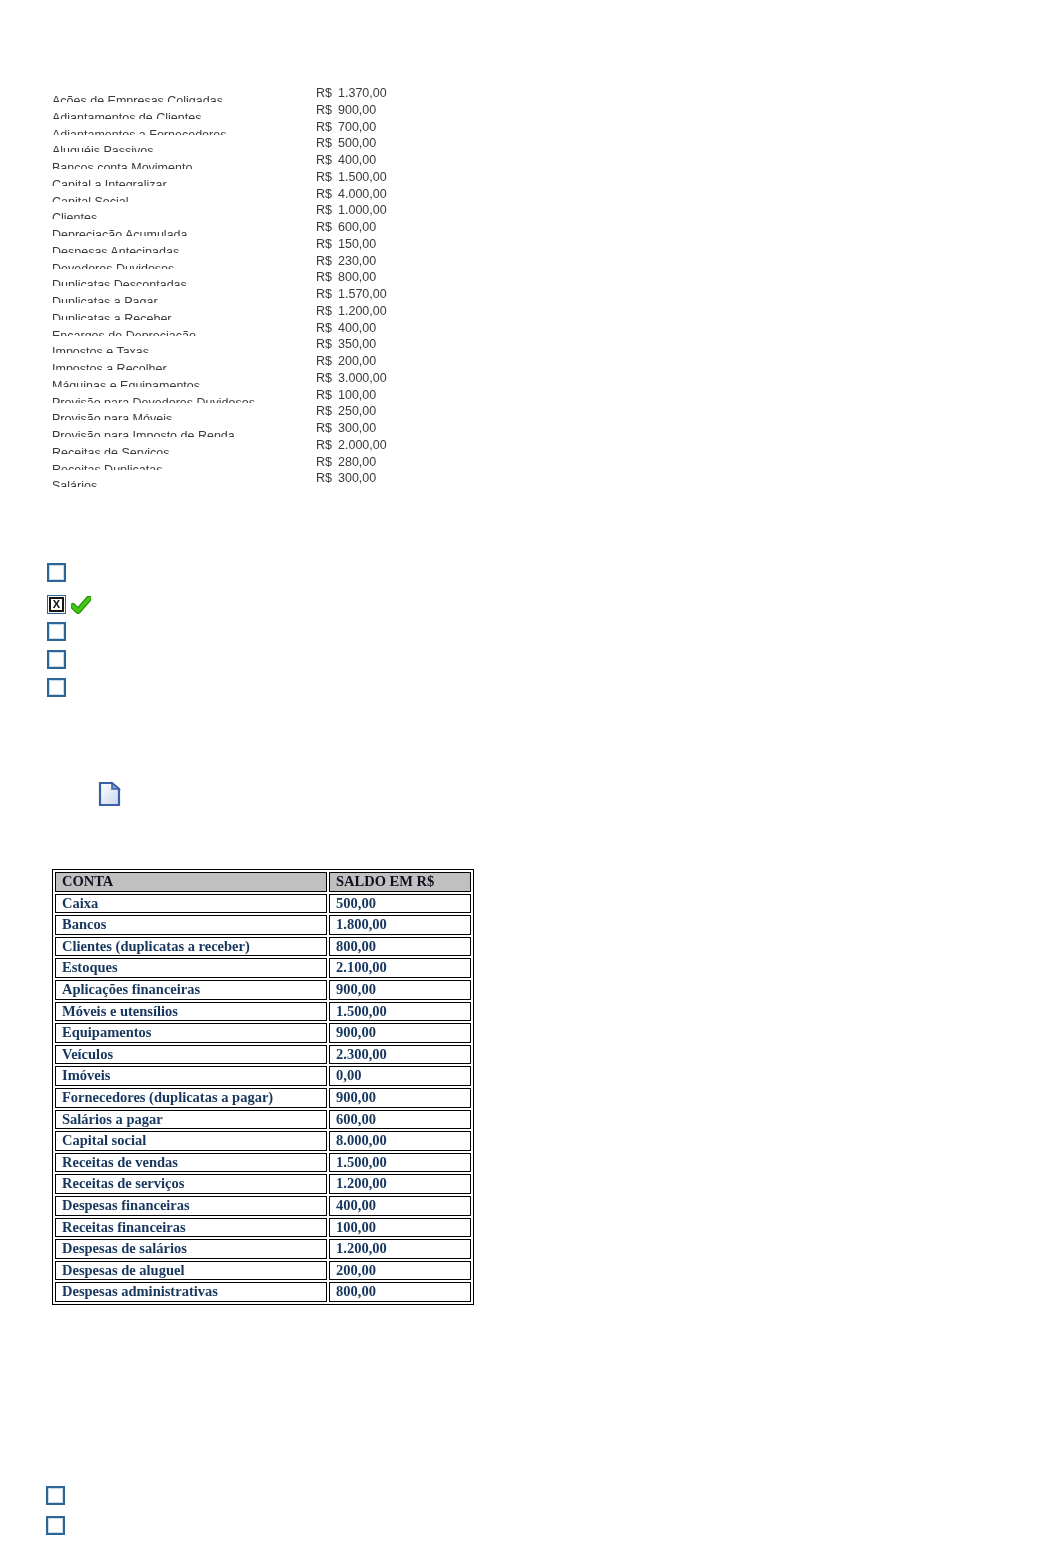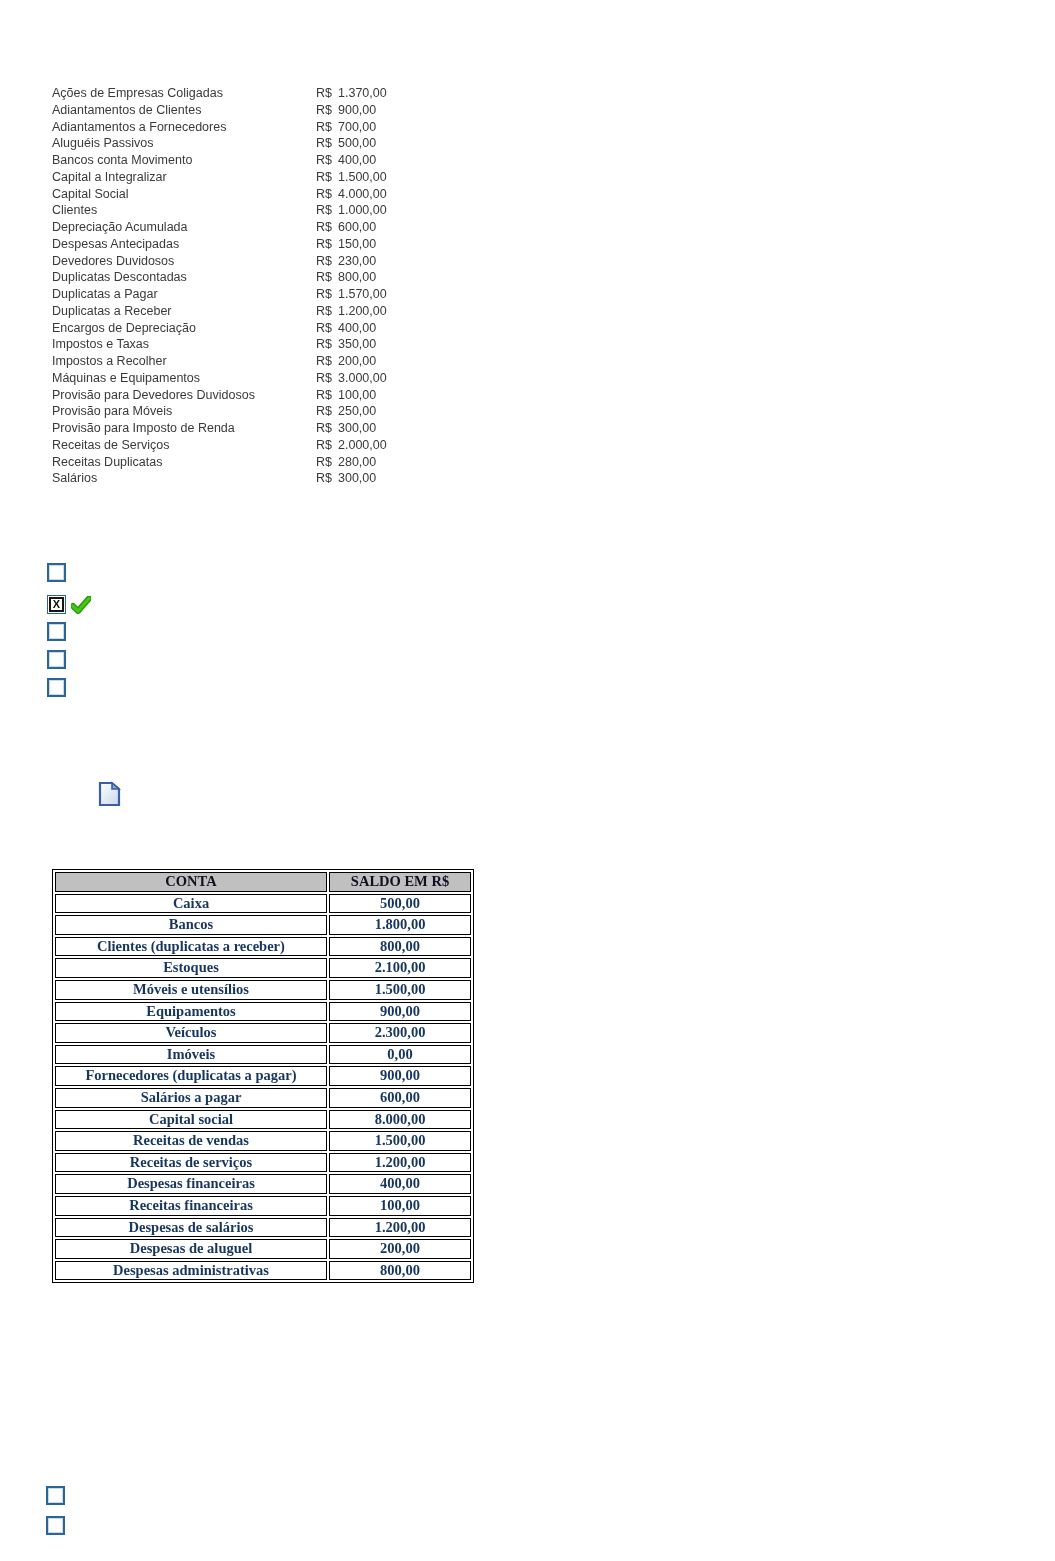--- a/index.html
+++ b/index.html
@@ -20,21 +20,21 @@
     width: 344px;
     color: #3a3a3a;
     font-size: 12.5px;
   }
   .acct-row {
     display: flex;
     height: 16.75px;
     line-height: 16.4px;
     white-space: nowrap;
   }
-  .acct-name { width: 264px; overflow: hidden; }
+  .acct-name { width: 264px; overflow: hidden; margin-top: 8px; }
   .acct-cur  { width: 22px; }
   .acct-val  { width: 58px; text-align: left; }
 
   
   .cb {
     position: absolute;
     width: 15px;
     height: 15px;
     background: #ffffff;
     border: 2px solid #2d6596;
@@ -99,22 +99,22 @@
     font-size: 14.5px;
     line-height: 15.6px;
     padding: 1px 6px;
     white-space: nowrap;
   }
   .balance-table th {
     background: #c0c0c0;
     color: #101020;
     text-align: center;
   }
-  .balance-table .col-conta { width: 258px; text-align: center; }
-  .balance-table .col-saldo { width: 128px; text-align: center; }
+  .balance-table .col-conta { width: 258px; text-align: left; }
+  .balance-table .col-saldo { width: 128px; text-align: left; }
 </style>
 </head>
 <body>
 
 <div class="page">
 
   <div class="account-list">
       <div class="acct-row">
         <span class="acct-name">Ações de Empresas Coligadas</span>
         <span class="acct-cur">R$</span>
@@ -282,20 +282,24 @@
         </tr>
         <tr>
           <td class="col-conta">Clientes (duplicatas a receber)</td>
           <td class="col-saldo">800,00</td>
         </tr>
         <tr>
           <td class="col-conta">Estoques</td>
           <td class="col-saldo">2.100,00</td>
         </tr>
         <tr>
+          <td class="col-conta">Aplicações financeiras</td>
+          <td class="col-saldo">900,00</td>
+        </tr>
+        <tr>
           <td class="col-conta">Móveis e utensílios</td>
           <td class="col-saldo">1.500,00</td>
         </tr>
         <tr>
           <td class="col-conta">Equipamentos</td>
           <td class="col-saldo">900,00</td>
         </tr>
         <tr>
           <td class="col-conta">Veículos</td>
           <td class="col-saldo">2.300,00</td>

